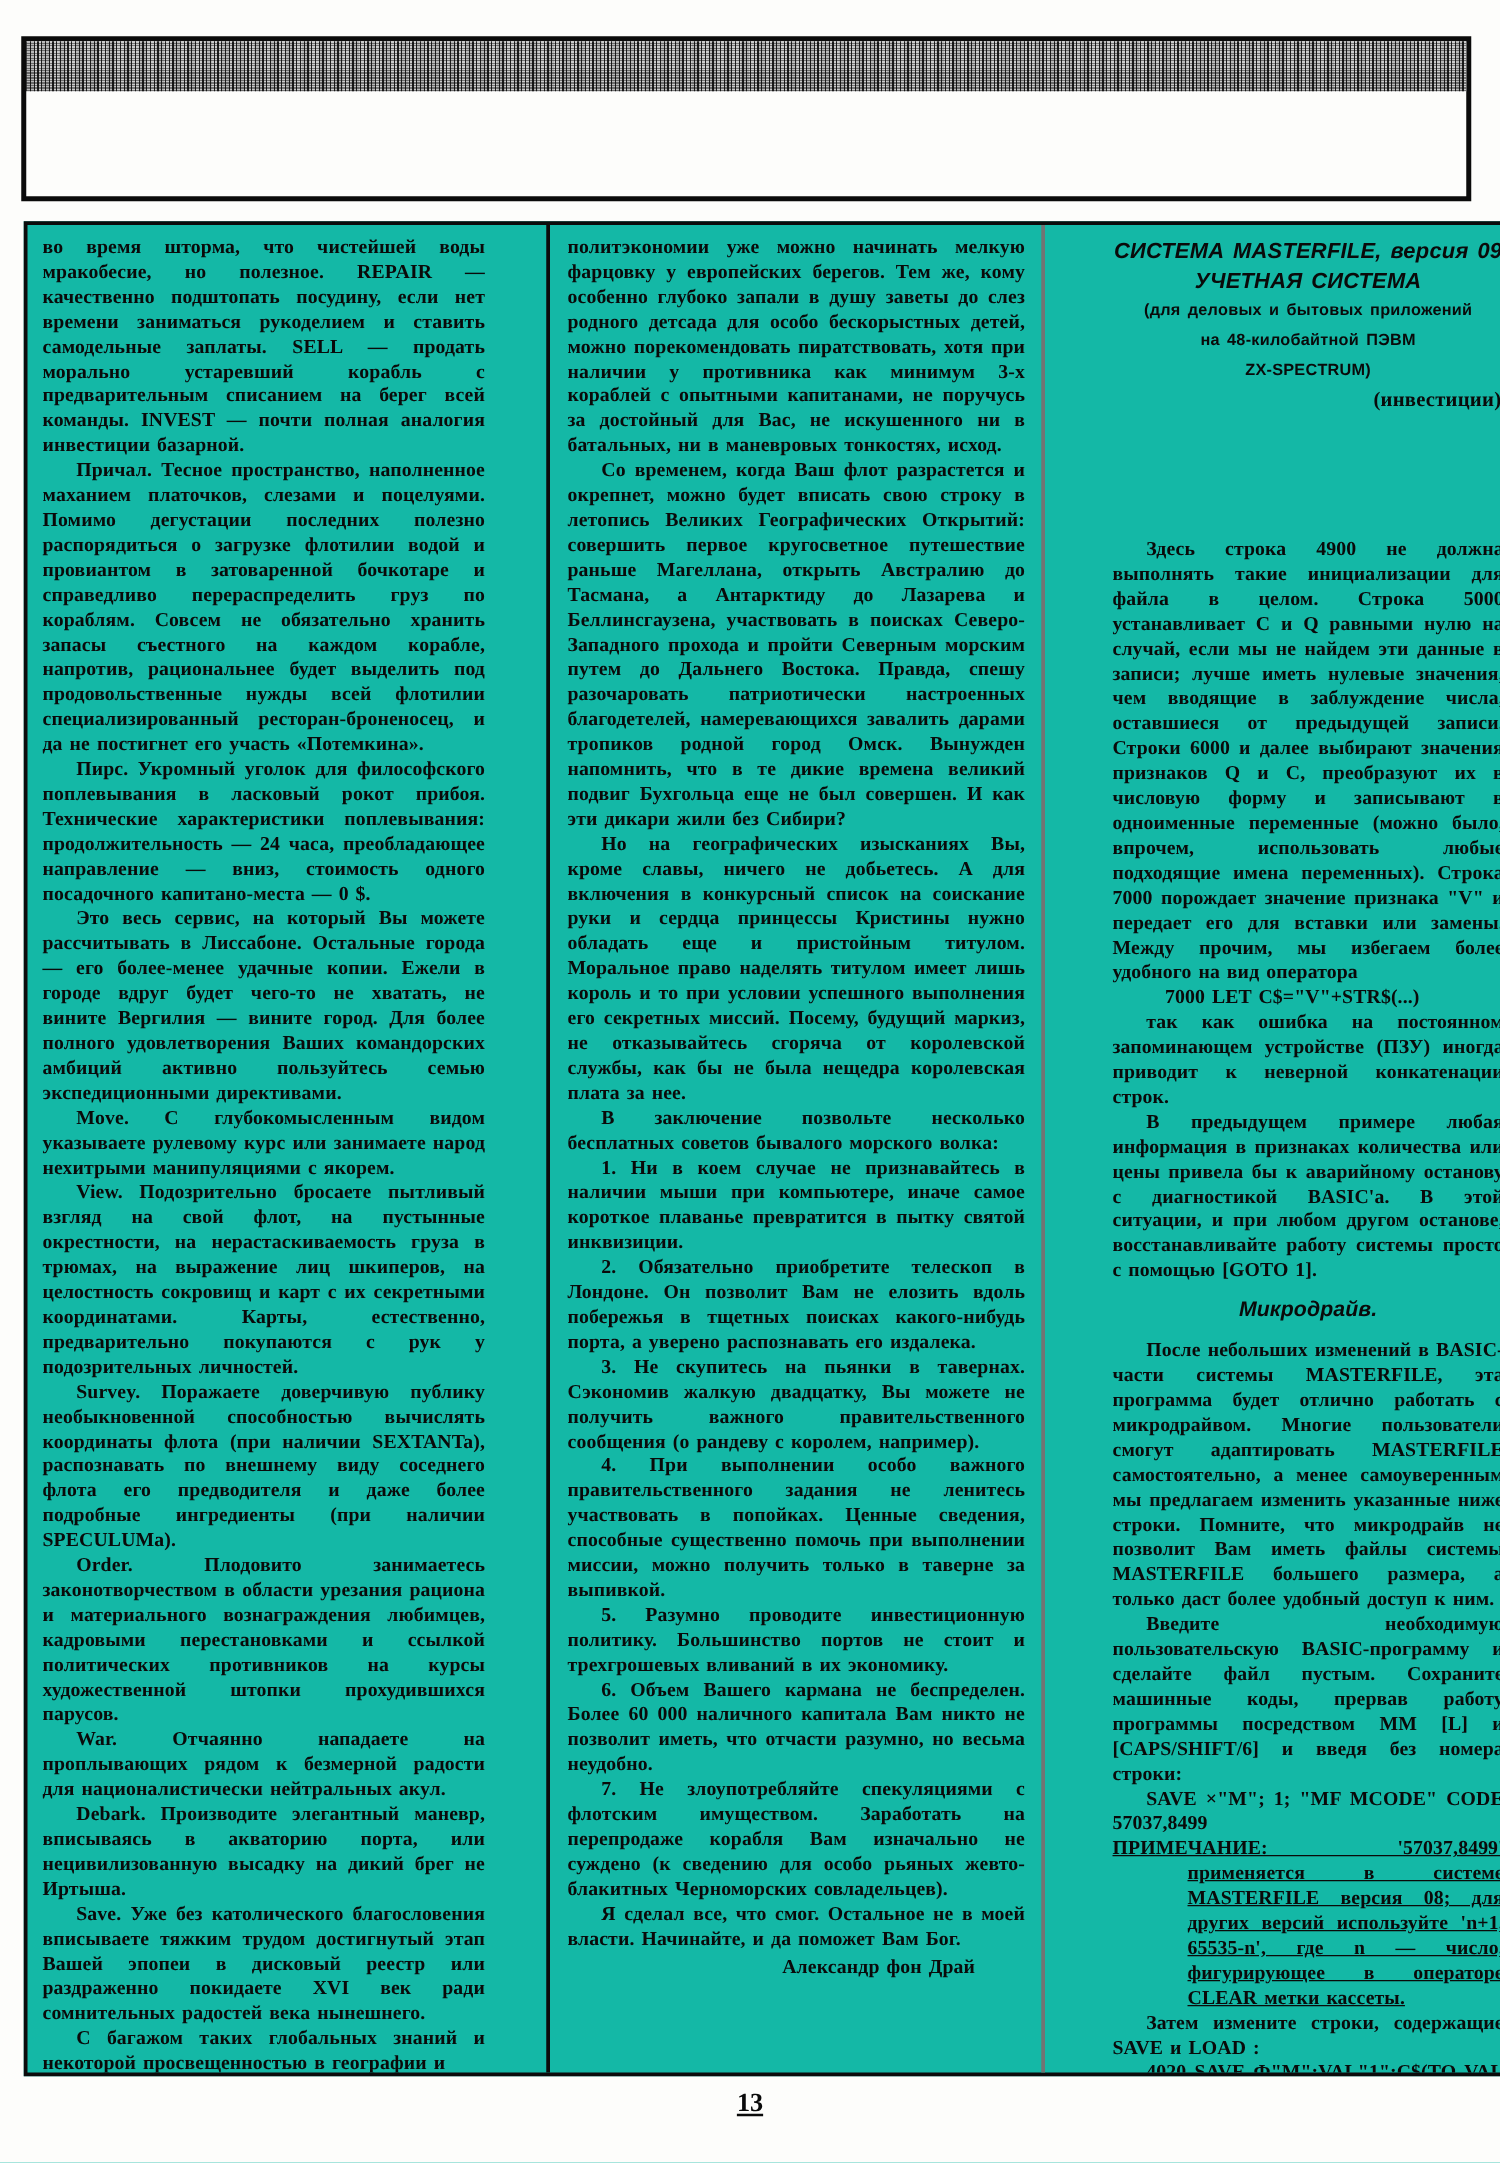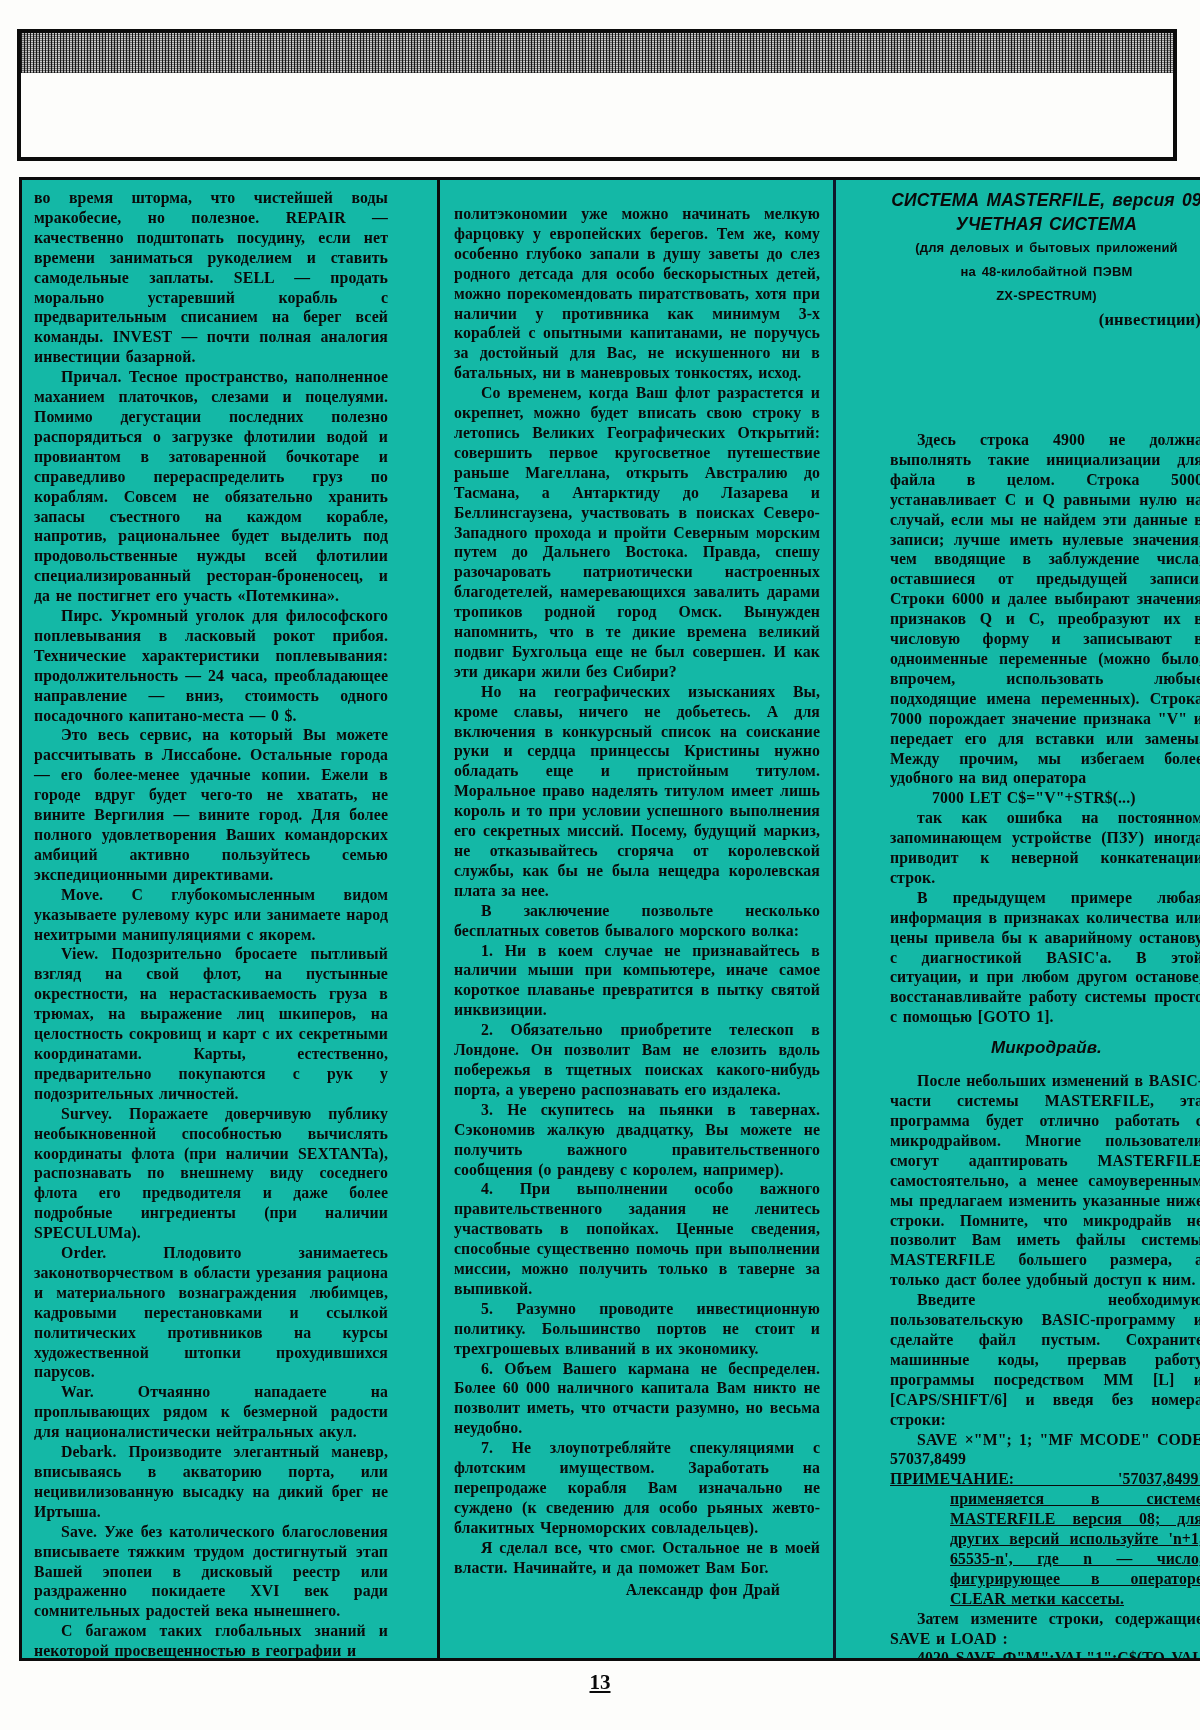--- a/index.html
+++ b/index.html
@@ -27,21 +27,21 @@
   }
 
   
   .content-box{
     position:absolute;left:19px;top:177px;width:1198px;height:1484px;
     border:3px solid #0c0c0c;box-sizing:border-box;
     display:flex;background:#14b8a6;gap:40px;
   }
   .col{overflow:hidden;box-sizing:border-box;height:100%;}
   .col-1{width:375px;padding:8px 9px 0 12px;}
-  .col-2{width:399px;border-left:3px solid #0c0c0c;border-right:3px solid #0f172a;padding:24px 13px 0 14px;}
+  .col-2{width:399px;border-left:3px solid #0c0c0c;border-right:3px solid #737373;padding:8px 13px 0 14px;}
   .col-3{flex:1;padding:8px 11px 0 14px;}
 
   .col p{
     margin:0;
     font:700 15.8px/19.9px "Liberation Serif",serif;
     text-align:justify;
     letter-spacing:.1px;
     word-spacing:1.5px;
     color:#0a0a0a;
   }

